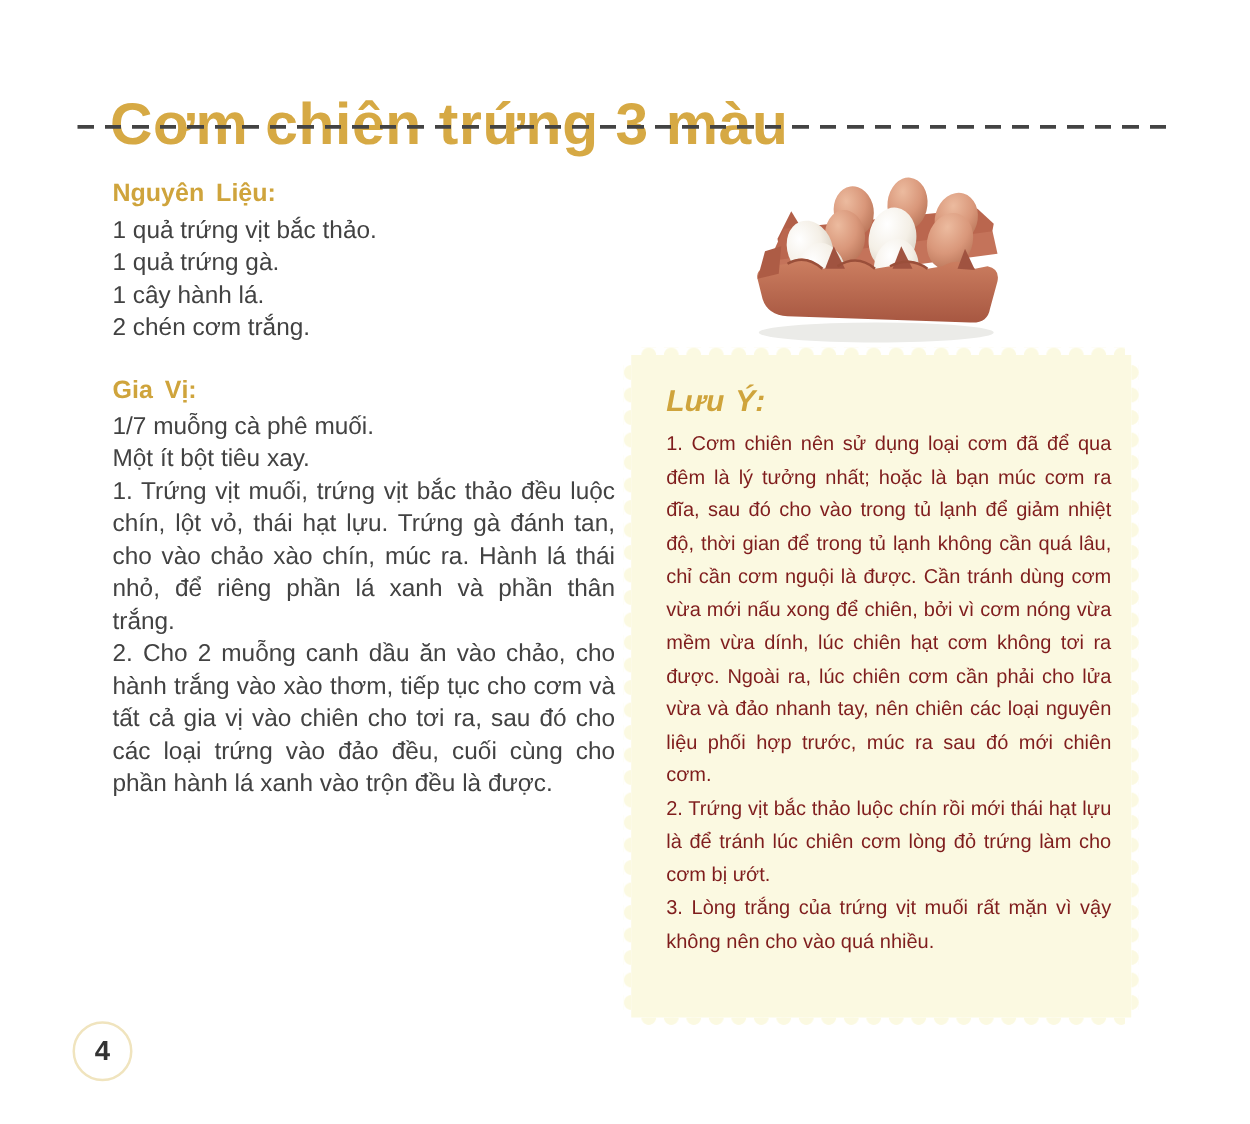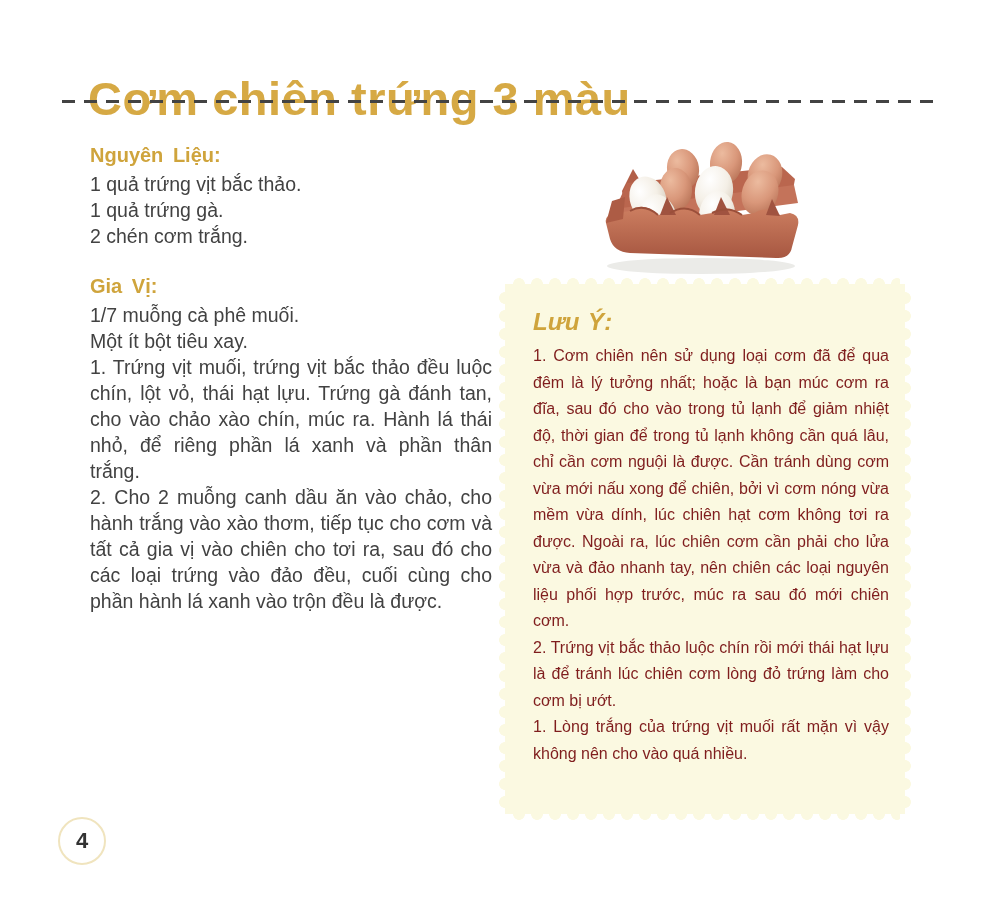--- a/index.html
+++ b/index.html
@@ -81,20 +81,21 @@
 <div id="page">
 
   <h1 class="title">Cơm chiên trứng 3 màu</h1>
   <div class="title-rule"></div>
 
   <div class="left-col">
 
     <h3 class="section-heading">Nguyên Liệu:</h3>
     <div class="plain-line">1 quả trứng vịt bắc thảo.</div>
     <div class="plain-line">1 quả trứng gà.</div>
+    <div class="plain-line">1 cây hành lá.</div>
     <div class="plain-line">2 chén cơm trắng.</div>
 
     <h3 class="section-heading gap-sm">Gia Vị:</h3>
     <div class="plain-line">1/7  muỗng cà phê muối.</div>
     <div class="plain-line">Một ít bột tiêu xay.</div>
 
     <p class="step">1. Trứng vịt muối, trứng vịt bắc thảo đều luộc chín, lột vỏ, thái hạt lựu. Trứng gà đánh tan, cho vào chảo xào chín, múc ra. Hành lá thái nhỏ, để riêng phần lá xanh và phần thân trắng.</p>
     <p class="step">2. Cho 2 muỗng canh dầu ăn vào chảo, cho hành trắng vào xào thơm, tiếp tục cho cơm và tất cả gia vị vào chiên cho tơi ra, sau đó cho các loại trứng vào đảo đều, cuối cùng cho phần hành lá xanh vào trộn đều là được.</p>
   </div>
 
@@ -153,20 +154,20 @@
 
   <div class="note-box">
     <div class="sc sc-top"></div>
     <div class="sc sc-bottom"></div>
     <div class="sc sc-left"></div>
     <div class="sc sc-right"></div>
 
     <h3 class="note-heading">Lưu Ý:</h3>
     <p class="note-item">1. Cơm chiên nên sử dụng loại cơm đã để qua đêm là lý tưởng nhất; hoặc là bạn múc cơm ra đĩa, sau đó cho vào trong tủ lạnh để giảm nhiệt độ, thời gian để trong tủ lạnh không cần quá lâu, chỉ cần cơm nguội là được. Cần tránh dùng cơm vừa mới nấu xong để chiên, bởi vì cơm nóng vừa mềm vừa dính, lúc chiên hạt cơm không tơi ra được. Ngoài ra, lúc chiên cơm cần phải cho lửa vừa và đảo nhanh tay, nên chiên các loại nguyên liệu phối hợp trước, múc ra sau đó mới chiên cơm.</p>
     <p class="note-item">2. Trứng vịt bắc thảo luộc chín rồi mới thái hạt lựu là để tránh lúc chiên cơm lòng đỏ trứng làm cho cơm bị ướt.</p>
-    <p class="note-item">1. Lòng trắng của trứng vịt muối rất mặn vì vậy không nên cho vào quá nhiều.</p>
+    <p class="note-item">3. Lòng trắng của trứng vịt muối rất mặn vì vậy không nên cho vào quá nhiều.</p>
   </div>
 
   <div class="page-num">
     <span>4</span>
   </div>
 
 </div>
 
 </body></html>

